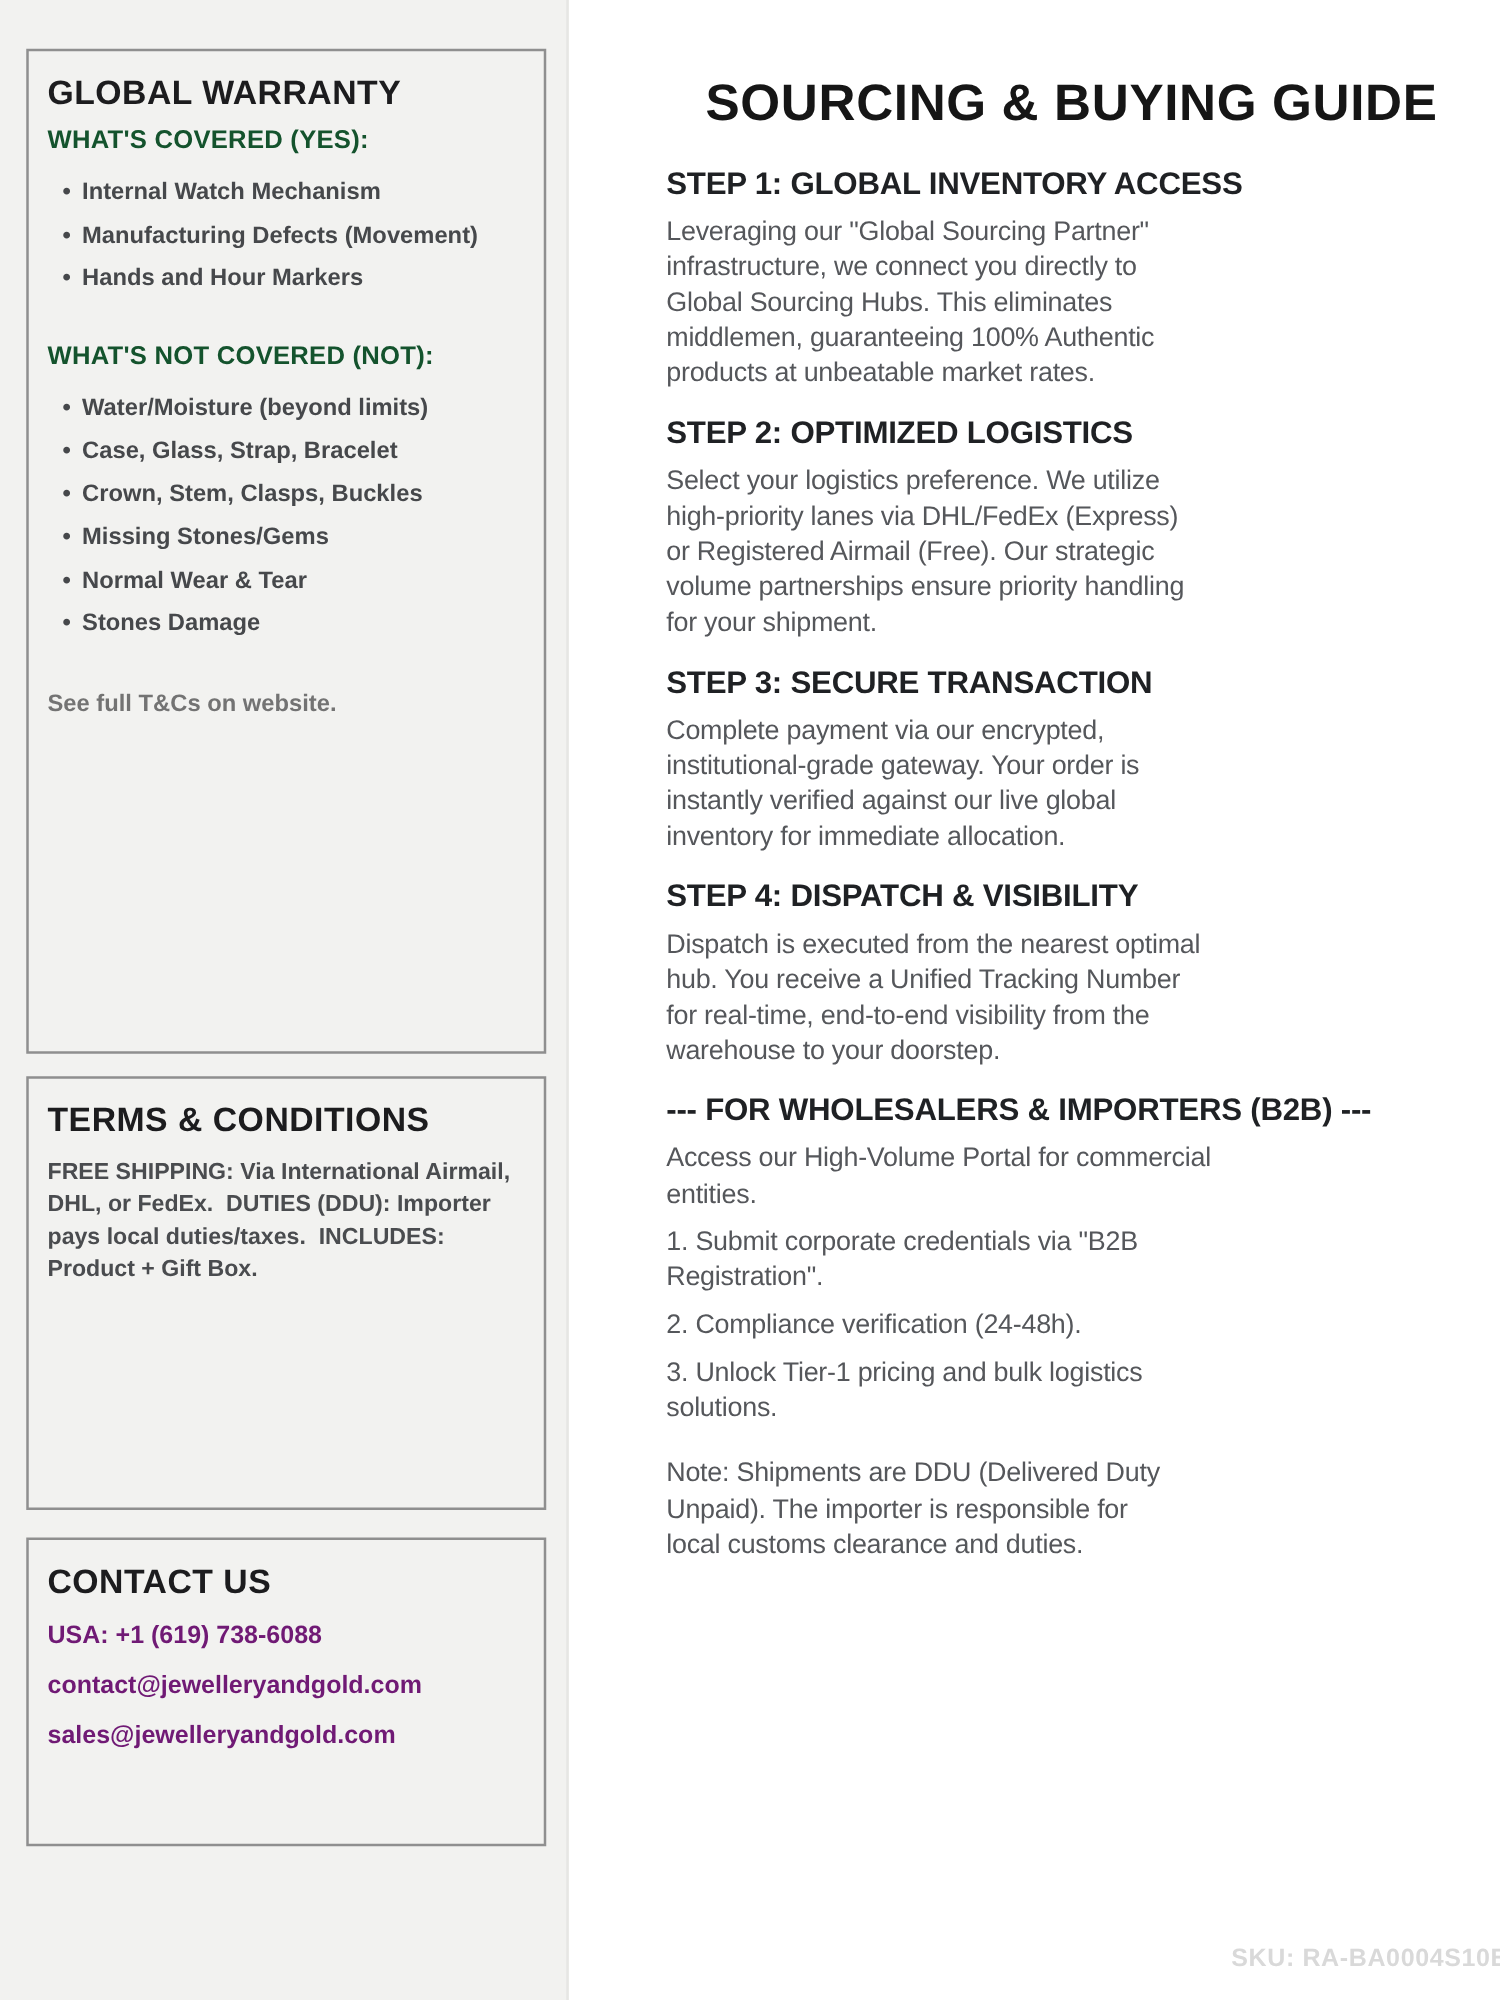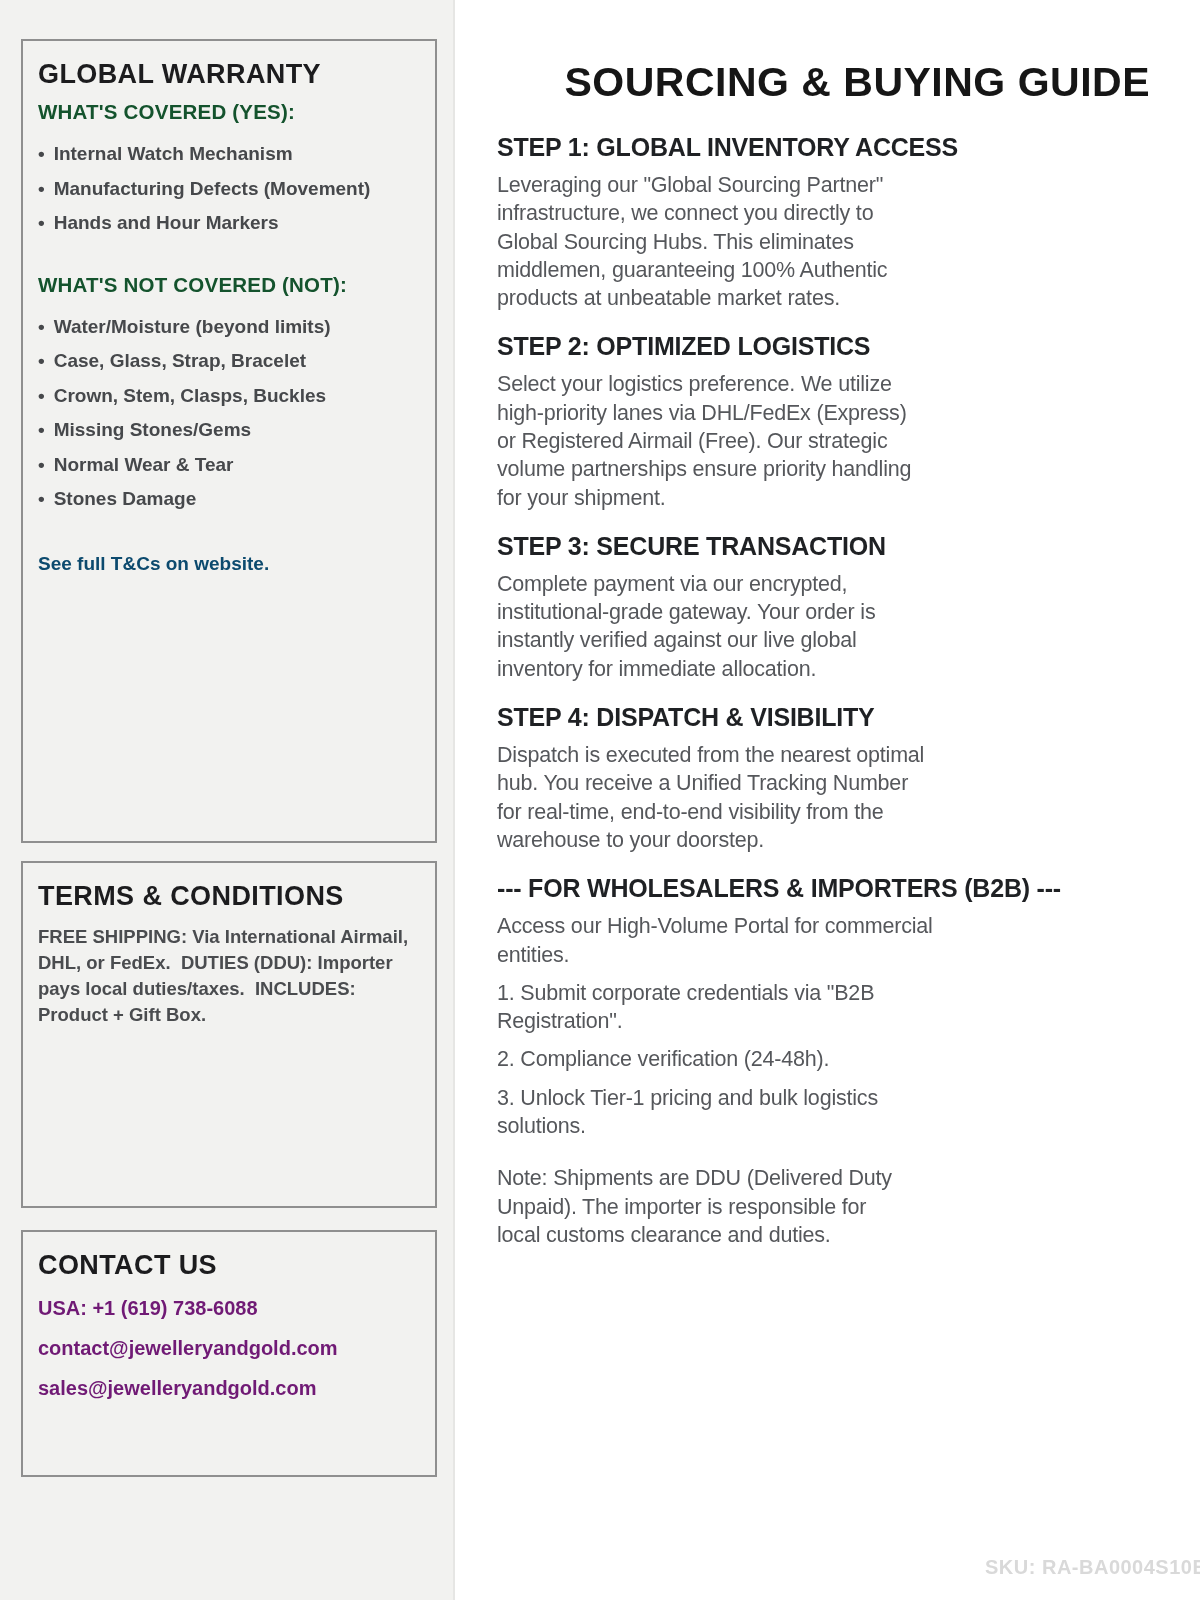--- a/index.html
+++ b/index.html
@@ -2,21 +2,21 @@
 <html><head>
 <meta charset="utf-8">
 <style>
   html, body { margin: 0; padding: 0; }
   body {
     width: 1200px; height: 1600px; overflow: hidden;
     background: #ffffff;
     font-family: "Liberation Sans", "DejaVu Sans", sans-serif;
     -webkit-font-smoothing: antialiased;
   }
-  .page { position: relative; display: flex; width: 1200px; height: 1600px; }
+  .page { position: relative; display: flex; width: 1200px; height: 1600px; gap: 36px; }
 
   
   .sidebar {
     width: 455px; min-width: 455px; height: 1600px;
     background: #f2f2f0;
     border-right: 2px solid #e6e6e4;
     box-sizing: border-box;
     padding: 39px 16px 0 21px;
   }
   .panel {
@@ -33,29 +33,29 @@
     margin: 0 0 10px 0;
     font-size: 27px; font-weight: 800; letter-spacing: 0.4px;
     color: #1c1c1e;
   }
   .panel h3 {
     margin: 0 0 13px 0;
     font-size: 20.5px; font-weight: 700; letter-spacing: 0.2px;
     color: #14532d;
   }
   .panel h3.gap-top { margin-top: 32px; }
-  ul.bullets { list-style: none; margin: 0; padding: 0; }
+  ul.bullets { list-style: none; margin: 12px; padding: 0; }
   ul.bullets li {
     font-size: 19px; font-weight: 700; color: #46484b;
     line-height: 34.5px; white-space: nowrap;
   }
   ul.bullets li::before { content: "•"; margin-right: 9px; color: #46484b; }
   .footnote {
     margin: 36px 0 0 0;
-    font-size: 19px; font-weight: 700; color: #0c4a6e;
+    font-size: 19px; font-weight: 700; color: #737373;
   }
   .tc-body {
     margin: 12px 0 0 0; max-width: 372px;
     font-size: 18.5px; font-weight: 700; color: #4a4c4f;
     line-height: 26px; white-space: pre-wrap;
   }
   .contact-line {
     margin: 0 0 14px 0;
     font-size: 20px; font-weight: 700; color: #701a75;
     line-height: 26px;

